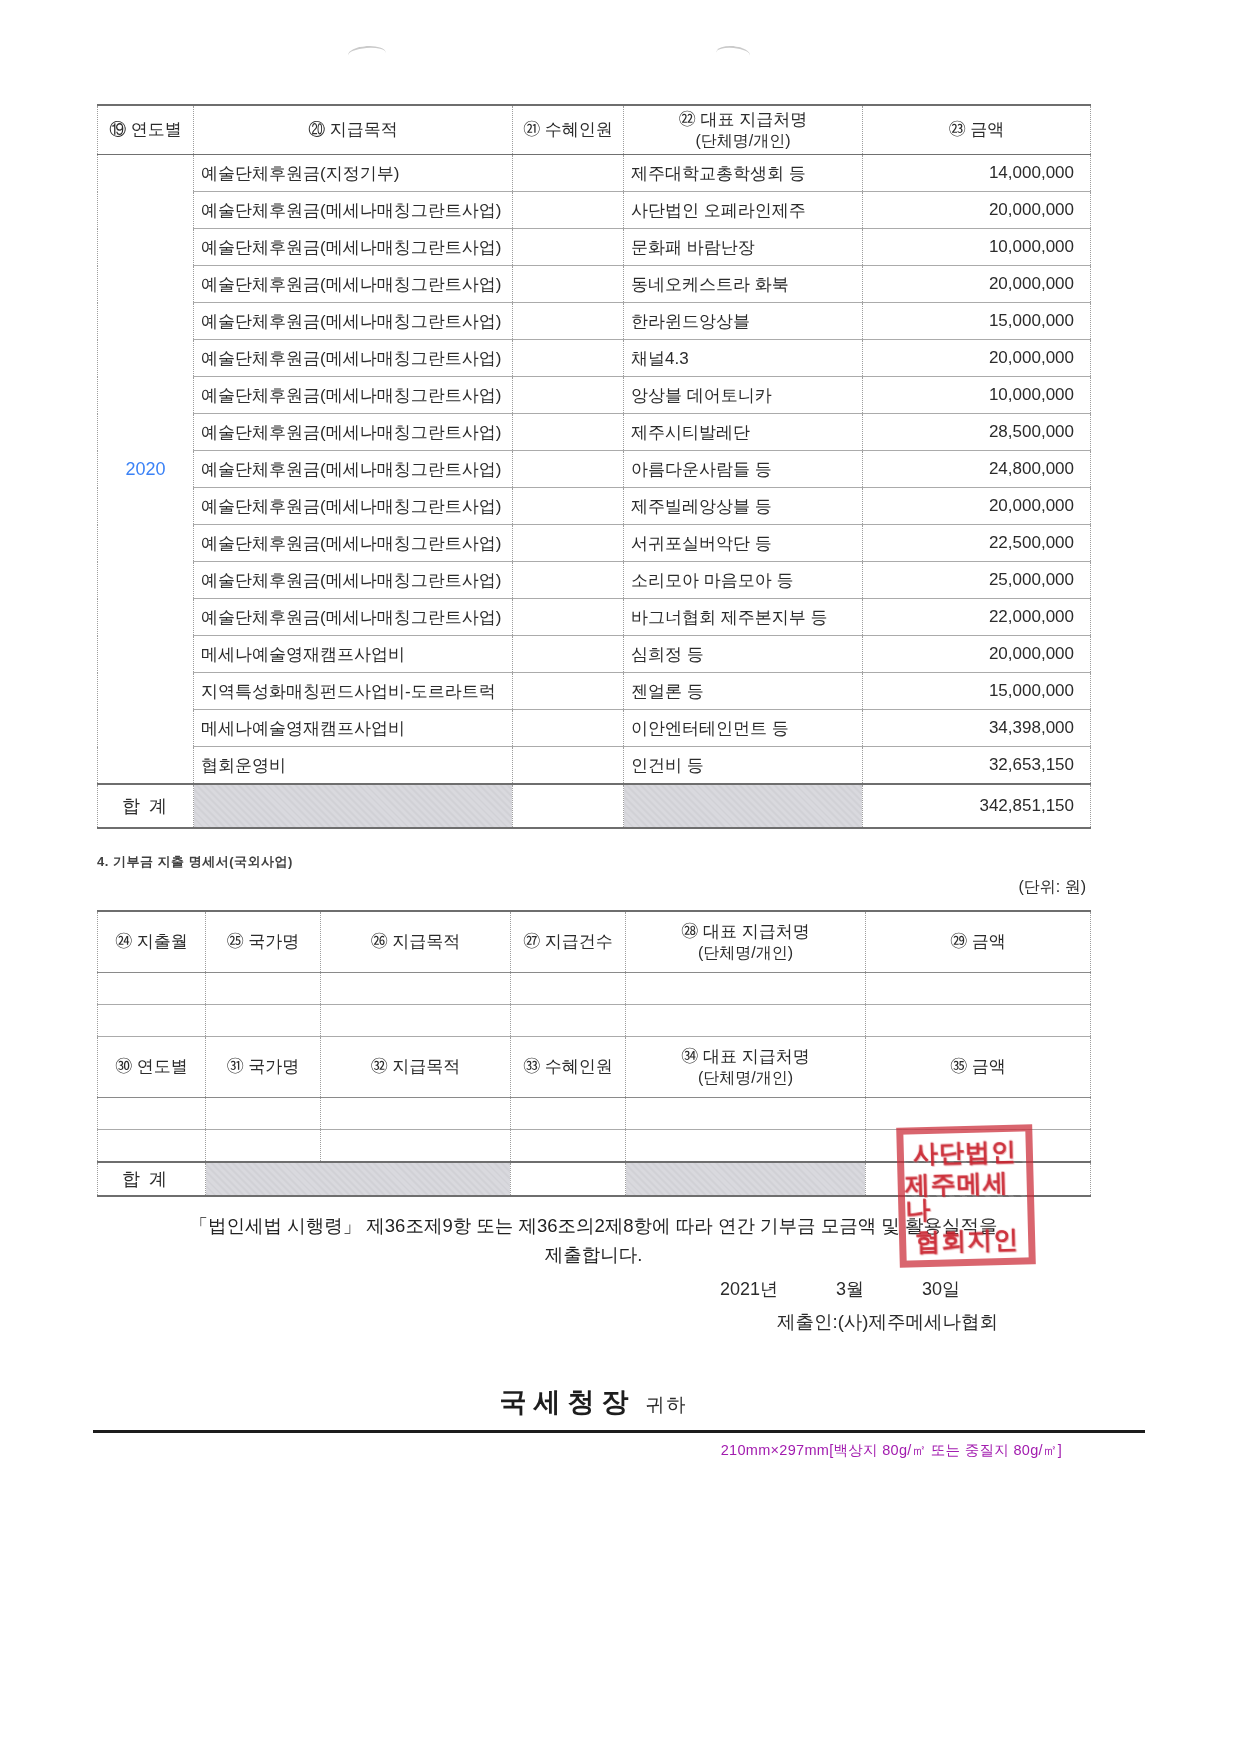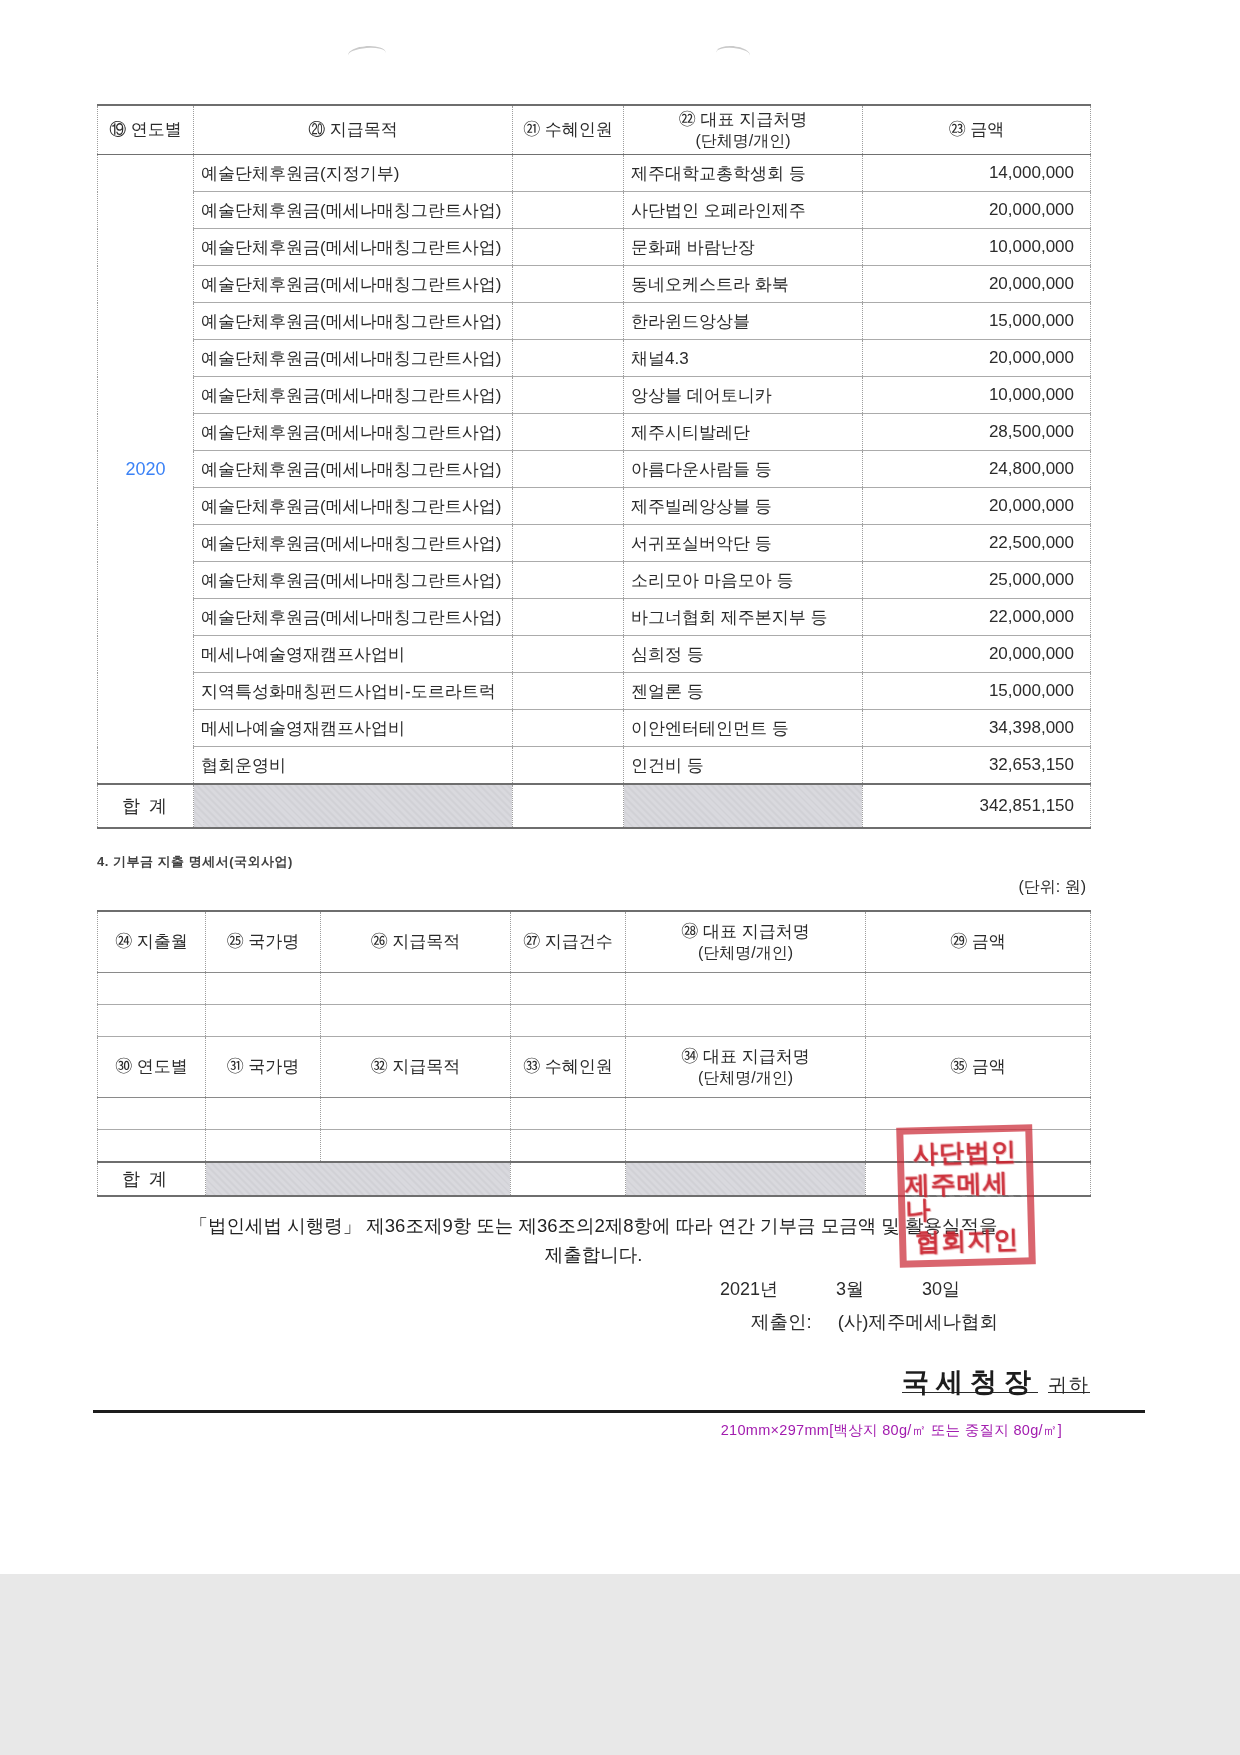--- a/index.html
+++ b/index.html
@@ -1,18 +1,18 @@
 <!DOCTYPE html>
 <html lang="ko"><head>
 <meta charset="utf-8">
 <style>
   html,body{margin:0;padding:0;background:#e8e8e8;}
   .page{
     position:relative;
-    width:1240px;height:1574px;
+    width:1240px;height:1755px;
     margin:0 auto;
     background:#ffffff;
     font-family:"Liberation Sans","DejaVu Sans",sans-serif;
     color:#2b2b2b;
     overflow:hidden;
   }
   .content{position:absolute;left:97px;top:104px;width:993px;}
 
   
   .scan-arc{position:absolute;border-top:2px solid #bdbdbd;border-radius:50% 50% 0 0;height:14px;opacity:.8;}
@@ -57,23 +57,23 @@
   .t23 tr.total-row td{height:30px;}
 
   
   .section-title{margin-top:24px;font-size:13px;font-weight:bold;color:#404040;letter-spacing:.5px;}
   .unit-note{margin-top:6px;text-align:right;font-size:16px;padding-right:4px;}
 
   
   .statement{margin-top:14px;font-size:18.5px;line-height:29px;text-align:center;color:#222;}
   .date-line{margin-top:8px;display:flex;justify-content:flex-end;gap:58px;
              padding-right:130px;font-size:18px;}
-  .submit-line{margin-top:8px;display:flex;justify-content:flex-end;gap:26px;
+  .submit-line{margin-top:8px;display:flex;justify-content:flex-end;
                padding-right:92px;font-size:18.5px;}
-  .addressee{margin-top:30px;text-align:right;text-decoration:underline;}
+  .addressee{margin-top:50px;text-align:center;}
   .addressee .main{font-size:27px;font-weight:bold;letter-spacing:7px;color:#1d1d1d;}
   .addressee .suffix{font-size:19px;margin-left:10px;letter-spacing:2px;}
   .thick-rule{margin-top:10px;margin-left:-4px;width:1052px;border:none;border-top:3.5px solid #1c1c1c;}
   .paper-spec{margin-top:8px;text-align:right;font-size:14.5px;color:#a21caf;padding-right:28px;letter-spacing:.3px;}
 
   
   .stamp{
     position:absolute;left:898px;top:1126px;width:136px;height:140px;
     border:7px solid rgba(201,36,48,.70);
     box-sizing:border-box;

